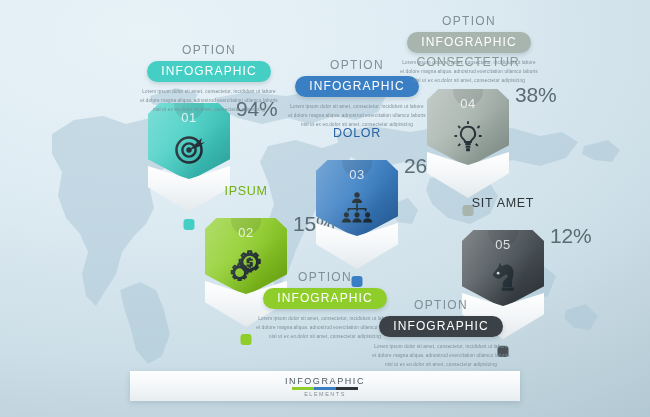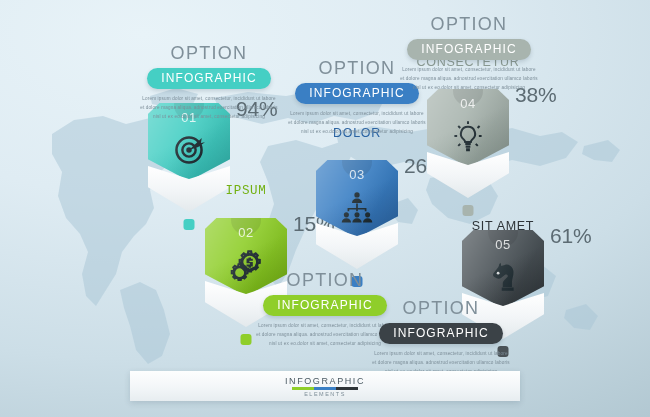--- a/index.html
+++ b/index.html
@@ -66,21 +66,21 @@
     position:absolute;top:-34px;left:50%;transform:translateX(-50%);
     white-space:nowrap;font-size:12.5px;letter-spacing:.7px;
   }
   .pin .pct{
     position:absolute;top:-6px;left:88px;white-space:nowrap;
     font-size:21px;color:#5c6b73;letter-spacing:-.2px;
   }
 
   
   .opt{position:absolute;width:138px;text-align:center;}
-  .opt .kicker{font-size:18px;letter-spacing:1.3px;color:#7f8f99;margin-bottom:4px;}
+  .opt .kicker{font-size:12px;letter-spacing:1.3px;color:#7f8f99;margin-bottom:4px;}
   .opt .pill{
     display:inline-block;padding:3px 14px 4px;border-radius:11px;
     font-size:12px;letter-spacing:1.1px;color:#ffffff;
     box-shadow:0 2px 4px rgba(40,60,80,.18);
   }
   .opt .body{
     margin-top:6px;font-size:4.6px;line-height:1.95;color:#7c8d98;
     letter-spacing:.18px;
   }
 
@@ -135,21 +135,21 @@
               </g>
             </svg>
           </div>
           <div class="sheen"></div>
         </div>
         <div class="chev"></div>
         <div class="stem" style="background: rgb(47, 181, 174);"></div>
         <div class="dot" style="background: rgb(69, 207, 196);"></div>
       </div>
       <div class="pin" style="left: 205px; top: 218px;">
-        <div class="title" style="color: rgb(114, 176, 17); font-family: Liberation Mono, monospace;">IPSUM</div>
+        <div class="title" style="color: rgb(114, 176, 17);">IPSUM</div>
         <div class="pct">15%</div>
         <div class="cap" style="background: linear-gradient(155deg, rgb(143, 206, 42) 0%, rgb(143, 206, 42) 45%, rgb(114, 176, 17) 100%);">
           <div class="numdisc"></div>
           <div class="num">02</div>
           <div class="glyph">
             <svg viewBox="0 0 32 32">
               <g fill="#1d2a30">
                 <path d="M19.5 4.8a8.6 8.6 0 1 0 8.6 8.6 8.6 8.6 0 0 0-8.6-8.6zm0 2.6a6 6 0 1 1-6 6 6 6 0 0 1 6-6z"></path>
                 <path d="M18.3 8.9h2.4v1.1h1.7v1.9h-3.2v1.2h3.2v4.4h-1.7v1.1h-2.4v-1.1h-1.8v-1.9h3.2v-1.2h-3.2V9.9h1.8z"></path>
                 <path d="M18.2 3.2h2.6l.4 2.2 2 .9 1.9-1.2 1.9 1.9-1.2 1.9.9 2 2.2.4v2.6l-2.2.4-.9 2 1.2 1.9-1.9 1.9-1.9-1.2-2 .9-.4 2.2h-2.6l-.4-2.2-2-.9-1.9 1.2-1.9-1.9 1.2-1.9-.9-2-2.2-.4v-2.6l2.2-.4.9-2-1.2-1.9 1.9-1.9 1.9 1.2 2-.9z" fill="none" stroke="#1d2a30" stroke-width="2.1"></path>
@@ -207,22 +207,22 @@
               <path d="M14.2 27.6h3.6v2.8h-3.6z" fill="#1d2a30"></path>
             </svg>
           </div>
           <div class="sheen"></div>
         </div>
         <div class="chev"></div>
         <div class="stem" style="background: rgb(139, 154, 147);"></div>
         <div class="dot" style="background: rgb(168, 180, 174);"></div>
       </div>
       <div class="pin" style="left: 462px; top: 230px;">
-        <div class="title" style="color: rgb(46, 52, 56); margin-top: 23px;">SIT AMET</div>
-        <div class="pct">61%</div>
+        <div class="title" style="color: rgb(46, 52, 56);">SIT AMET</div>
+        <div class="pct">12%</div>
         <div class="cap" style="background: linear-gradient(155deg, rgb(74, 82, 87) 0%, rgb(74, 82, 87) 45%, rgb(46, 52, 56) 100%);">
           <div class="numdisc"></div>
           <div class="num">05</div>
           <div class="glyph">
             <svg viewBox="0 0 32 32">
               <g fill="#1d2a30">
                 <path d="M13.6 2.6c.5 1 .7 2 .6 3.1l3.6-1.1c3.7-1.1 7.2 1.5 7.9 5.2.3 1.7.2 3.6-.3 5.6-.6 2.5-1 4.4-1 6.5v3.4h-8.6v-3.1c0-1.5.6-2.6 1.8-3.7l2.4-2.2c.7-.6.7-1.6.1-2.2-.6-.6-1.5-.6-2.2-.1l-3.5 2.7c-1.3 1-2.9 1.2-4.3.5l-2.2-1.1c-1.3-.7-1.7-2.4-.8-3.6l4.4-5.6c.6-.8.9-1.7.8-2.7z"></path>
                 <circle cx="11.4" cy="12.4" r="1.3" fill="#d7dadb"></circle>
                 <path d="M14.8 25.8h11.2v3.2H14.8z"></path>
               </g>

